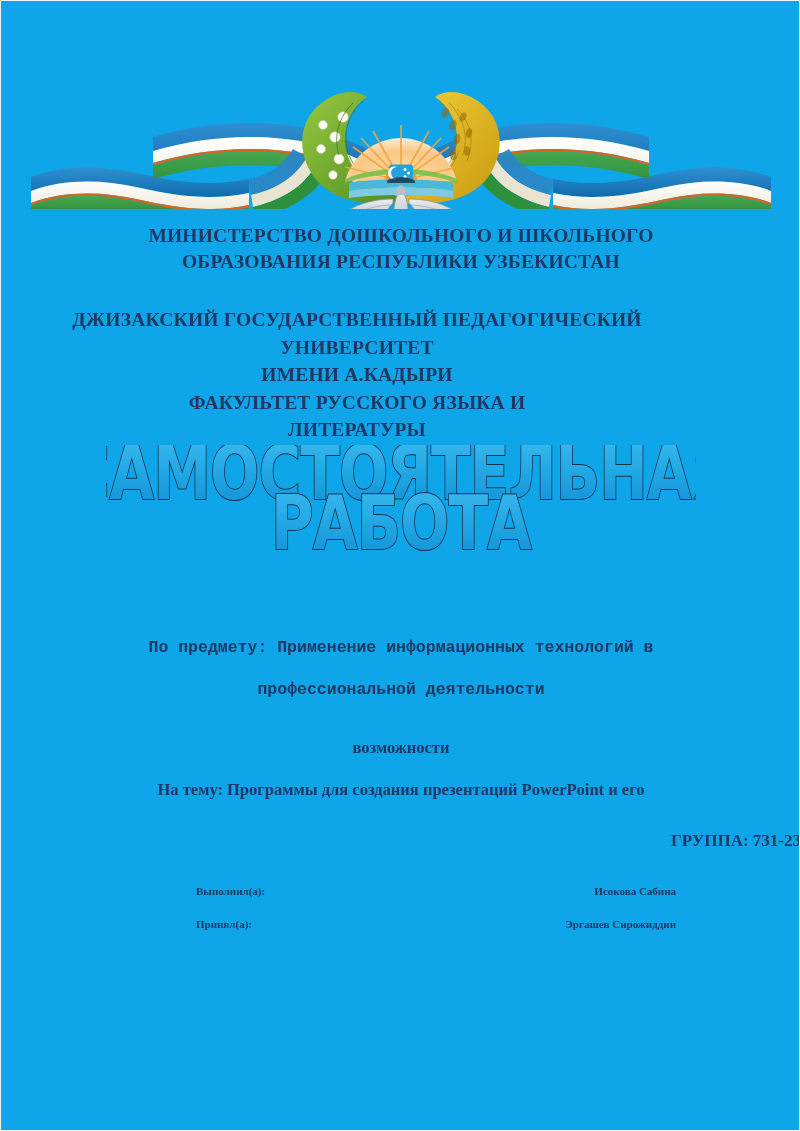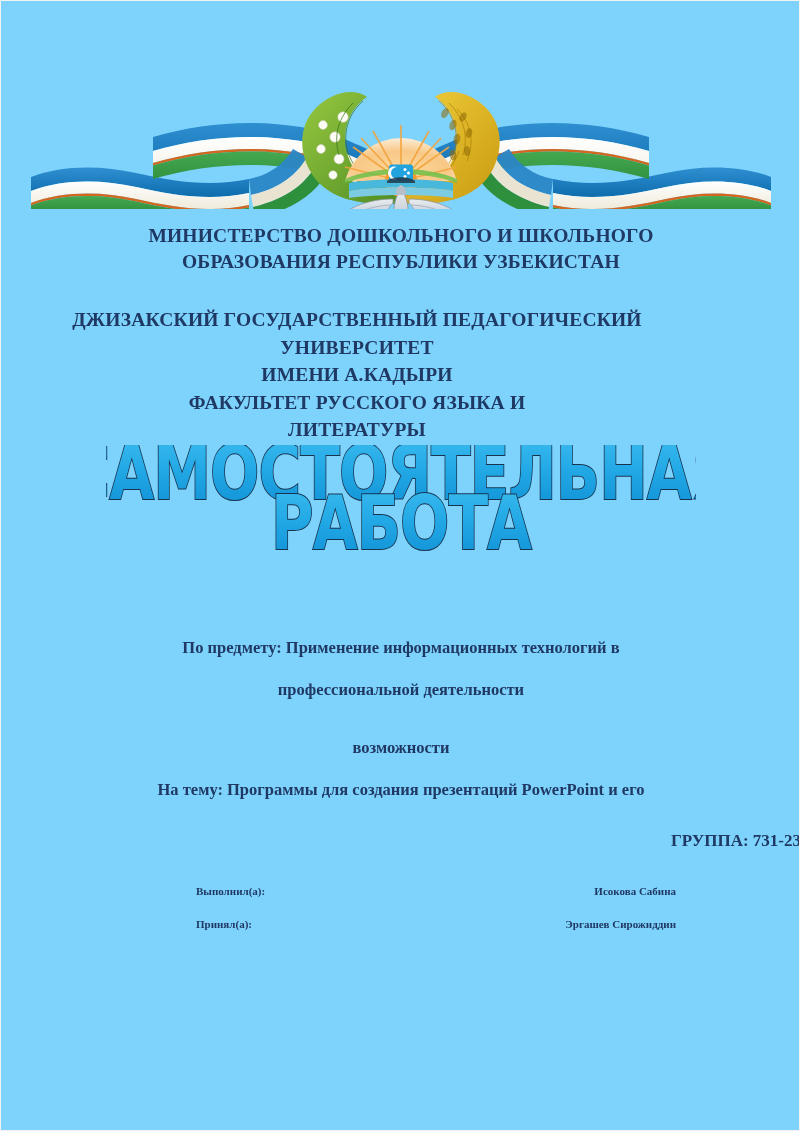--- a/index.html
+++ b/index.html
@@ -8,21 +8,21 @@
     padding: 0;
     background: #ffffff;
   }
   body {
     font-family: "Liberation Serif", "DejaVu Serif", serif;
   }
   .page {
     position: relative;
     width: 800px;
     height: 1131px;
-    background: #7dd3fc;
+    background: #0ea5e9;
     margin: 0 auto;
     overflow: hidden;
     box-sizing: border-box;
     border: 1px solid #f2f2f2;
   }
 
   
   .emblem-band {
     position: absolute;
     left: 0;
@@ -96,20 +96,21 @@
   .subject-block {
     position: absolute;
     left: 100px;
     top: 626px;
     width: 600px;
     text-align: center;
     color: #1f3864;
     font-weight: bold;
     font-size: 16.5px;
     line-height: 42px;
+    font-family: Liberation Mono, monospace;
   }
   .topic-block {
     position: absolute;
     left: 80px;
     top: 726px;
     width: 640px;
     text-align: center;
     color: #1f3864;
     font-weight: bold;
     font-size: 16.5px;

